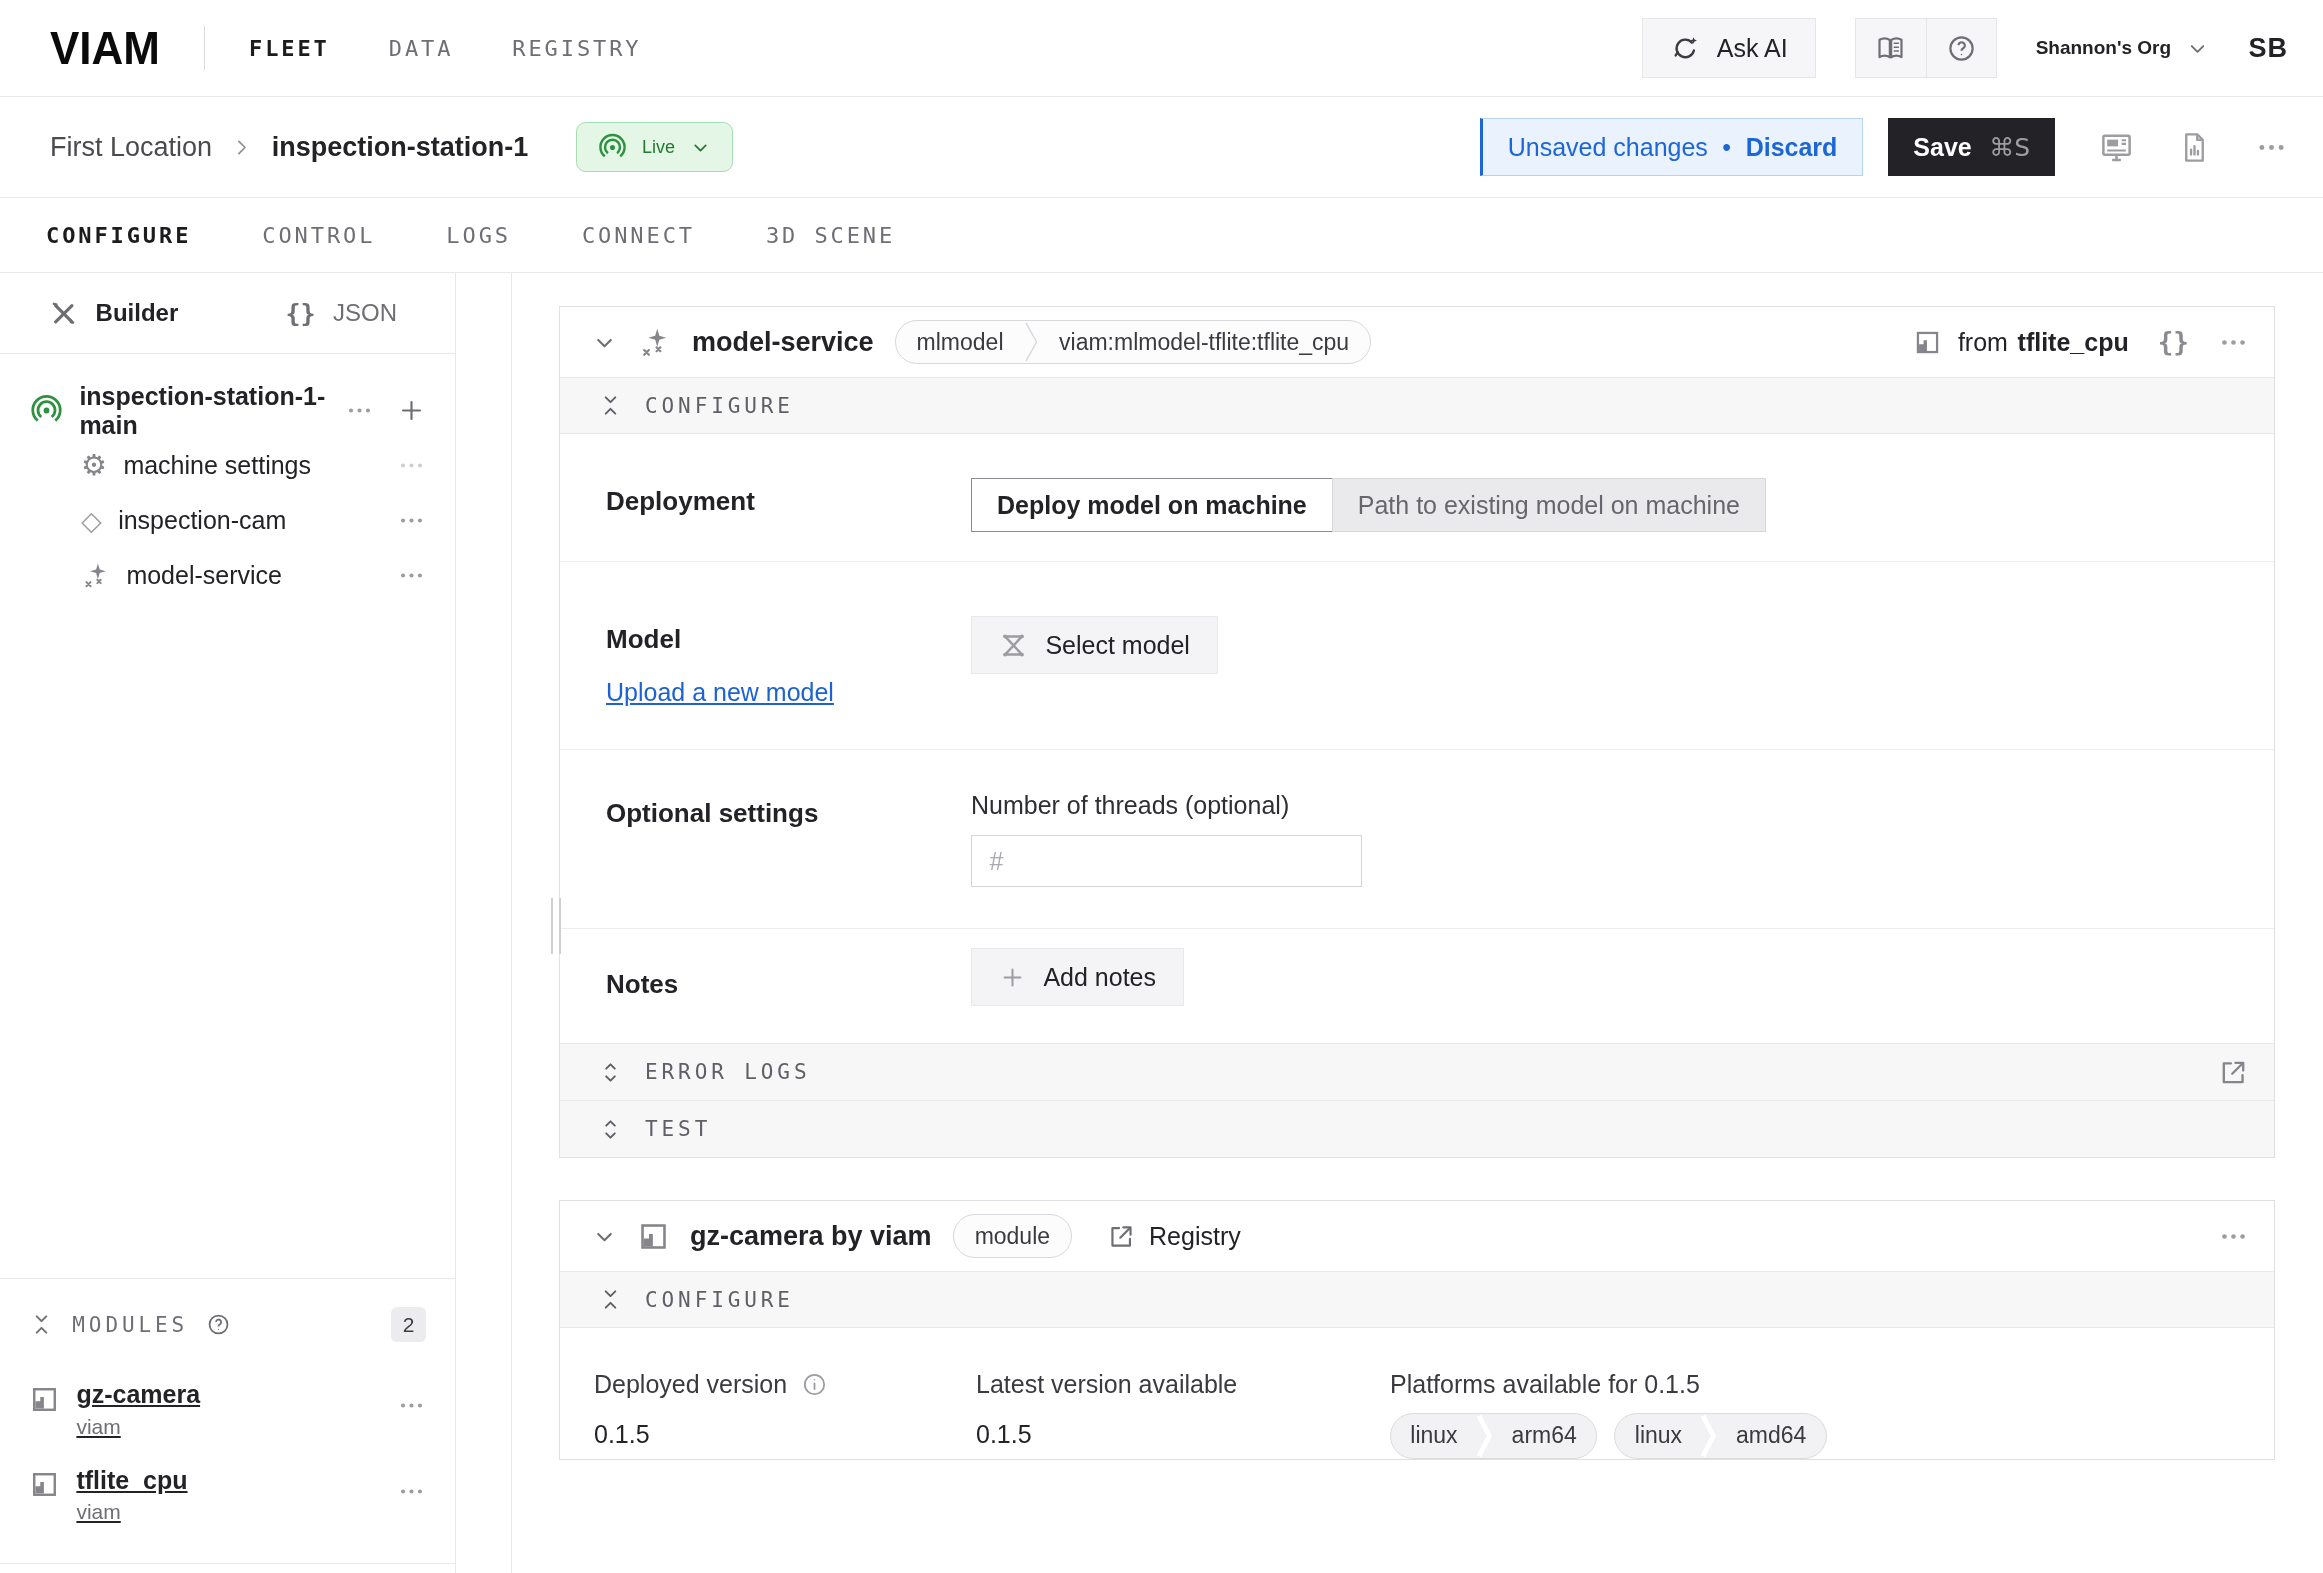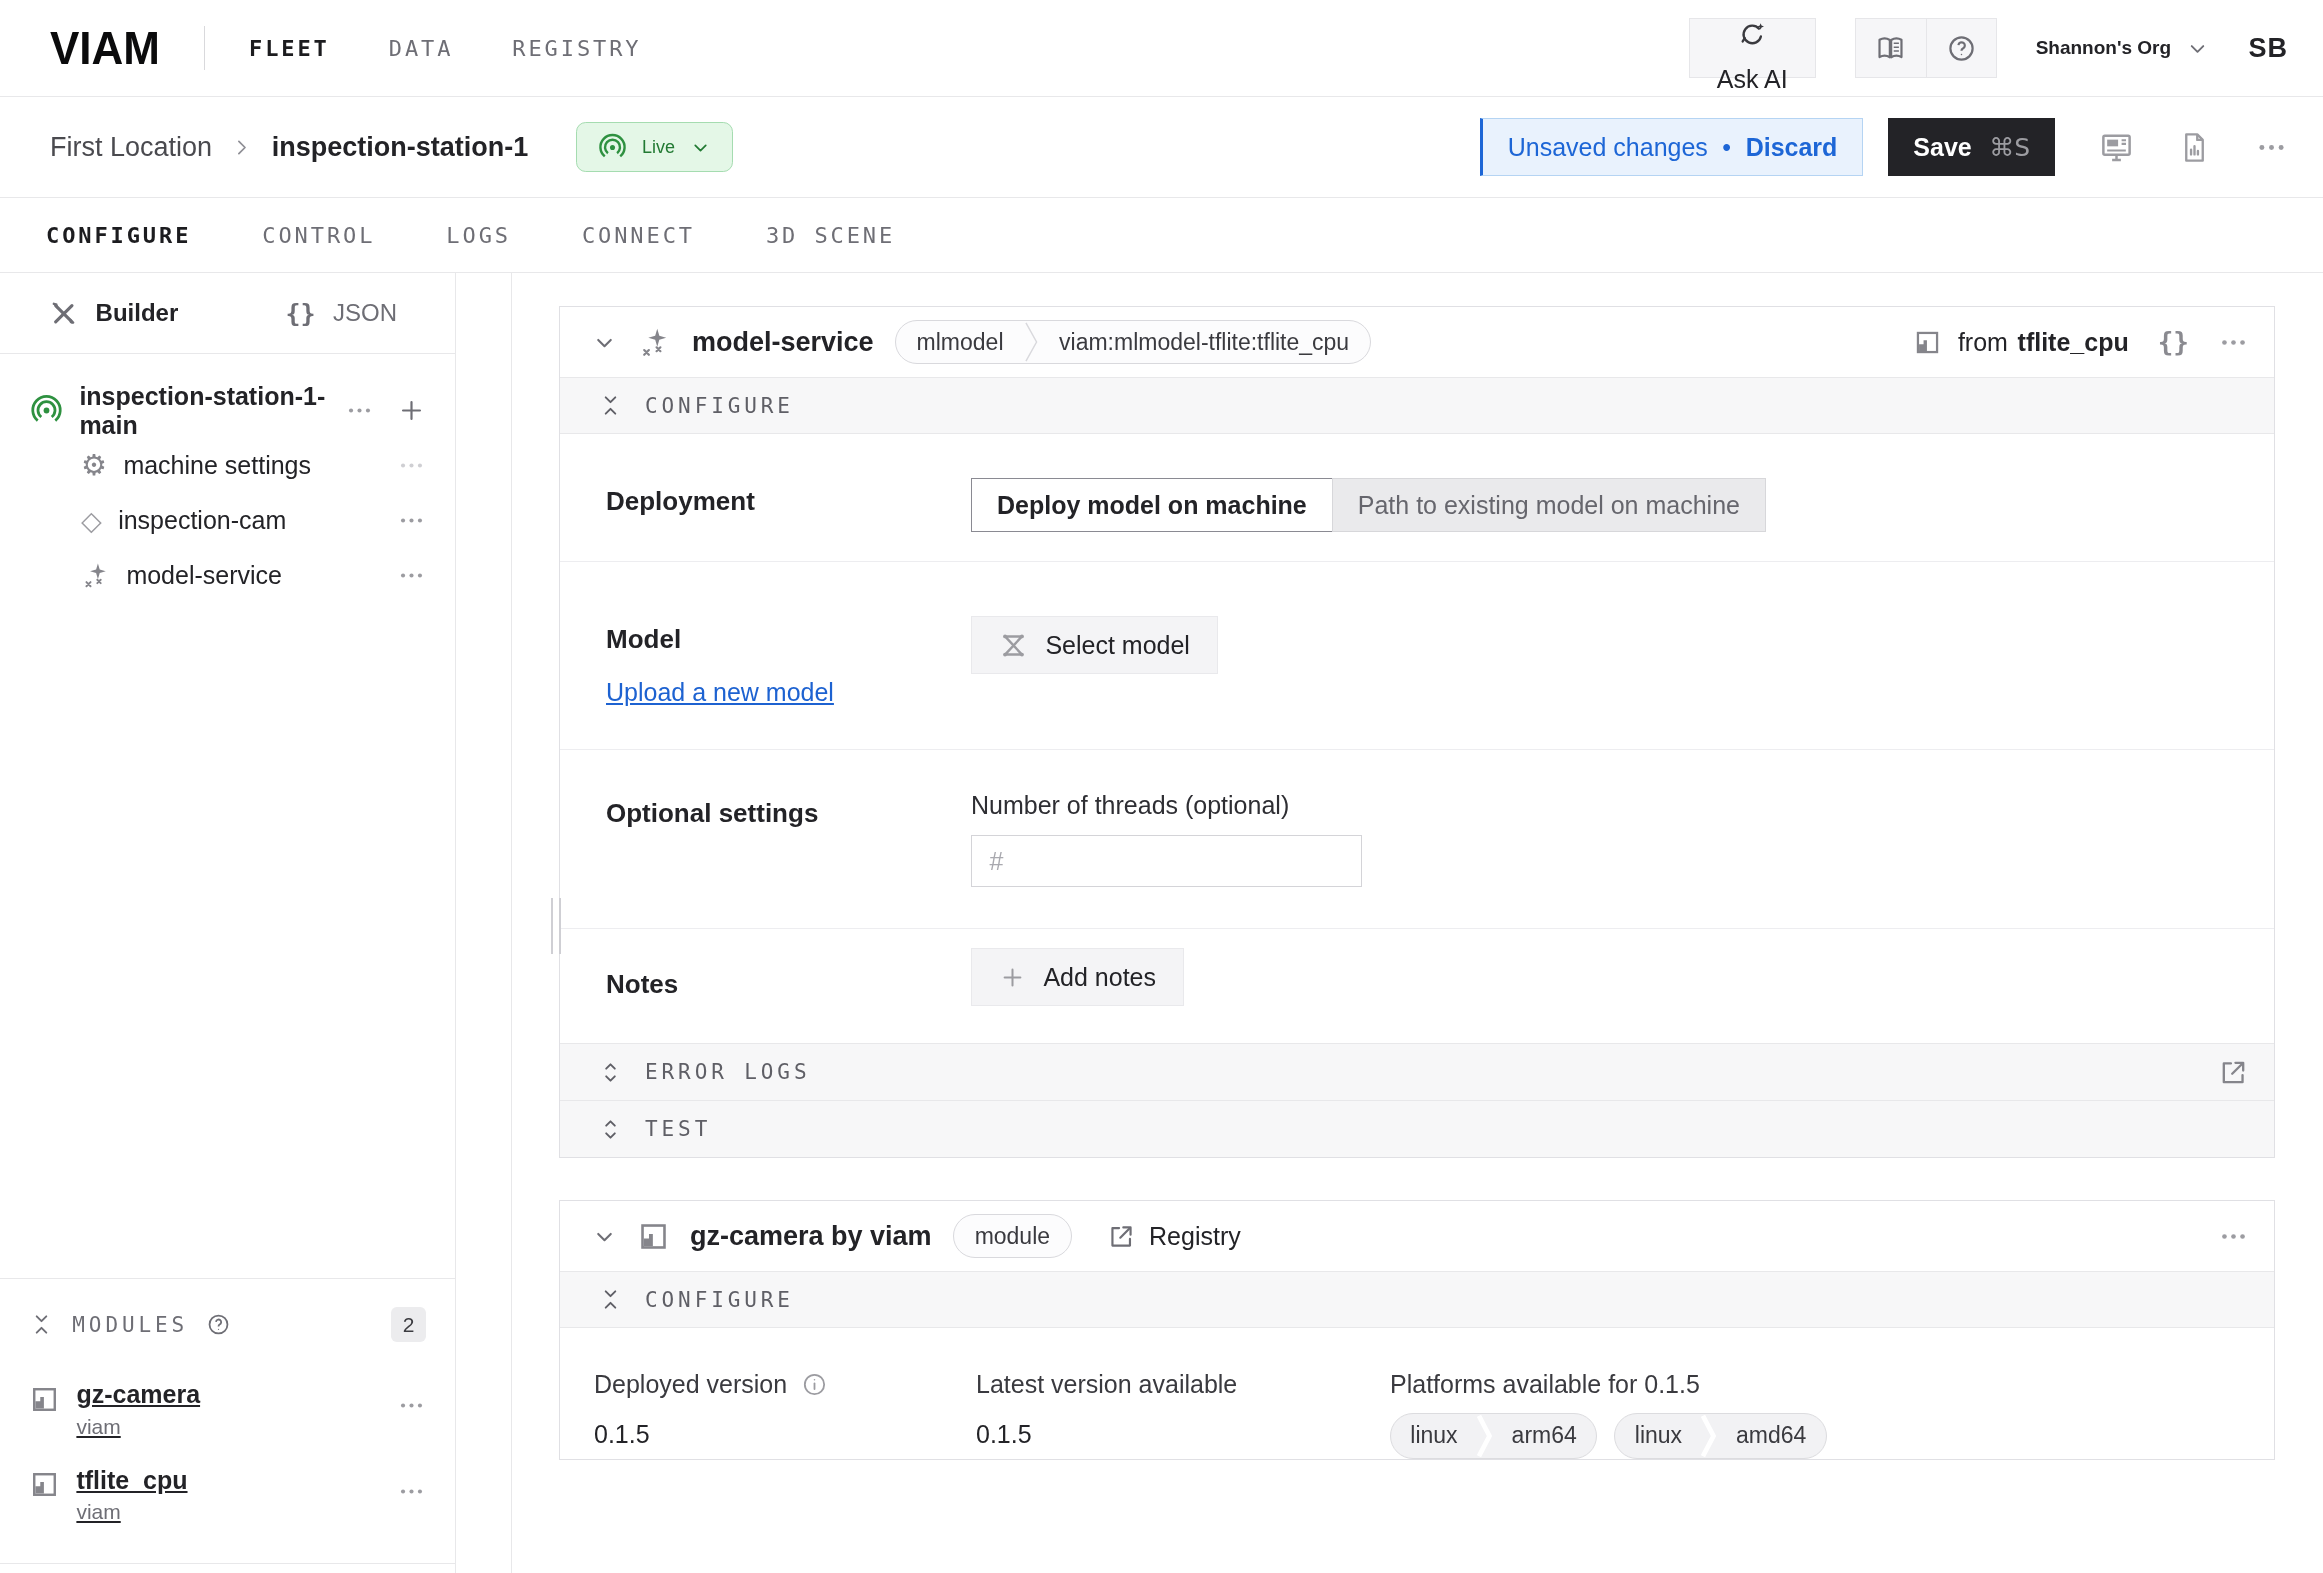--- a/index.html
+++ b/index.html
@@ -20,21 +20,21 @@
             padding: 0 35px 0 50px; border-bottom: 1px solid #e8e8ea; }
   .brandwrap { display: flex; align-items: center; }
   .logo { font-size: 44px; font-weight: 800; letter-spacing: 0px; color: #0b0b0c; transform: scaleY(1.04); }
   .vdiv { width: 1px; height: 44px; background: #d9d9dc; margin: 0 44px; }
   .navtabs { display: flex; gap: 59px; }
   .navitem { font-family: "DejaVu Sans Mono", monospace; font-size: 22px; letter-spacing: 2.9px;
              color: #6e6e75; }
   .navitem.active { color: #1c1c1f; font-weight: 700; }
   .topright { display: flex; align-items: center; gap: 39px; }
   .askai { height: 60px; padding: 0 27px; display: flex; align-items: center; gap: 15.4px;
-           background: #f6f6f8; border: 1px solid #e6e6e9; font-size: 25px; color: #232327; flex-direction: column; }
+           background: #f6f6f8; border: 1px solid #e6e6e9; font-size: 25px; color: #232327; }
   .helpseg { display: flex; border: 1px solid #e6e6e9; background: #f6f6f8; height: 60px; }
   .helpseg .cell { width: 70px; display: flex; align-items: center; justify-content: center; color: #6e6e75; }
   .helpseg .cell + .cell { border-left: 1px solid #e6e6e9; }
   .orgbtn { display: flex; align-items: center; gap: 15.4px; font-size: 19px; font-weight: 700; justify-content: center; }
   .orgbtn svg { color: #6e6e75; }
   .avatar { font-size: 27px; font-weight: 700; letter-spacing: 1px; }
 
   
   .subheader { height: 101px; display: flex; align-items: center; justify-content: space-between;
                padding: 0 35px 0 50px; border-bottom: 1px solid #e8e8ea; gap: 36px; }

